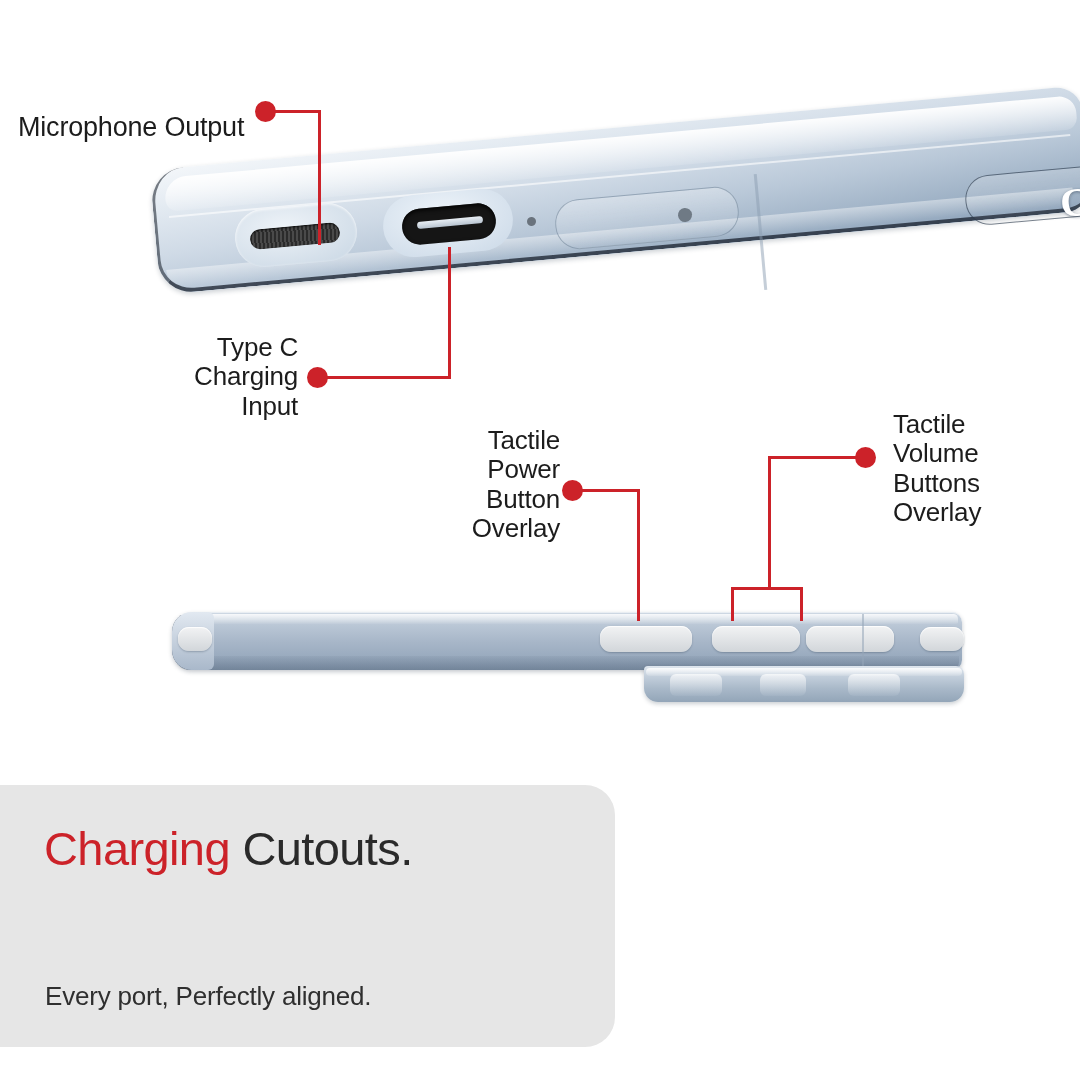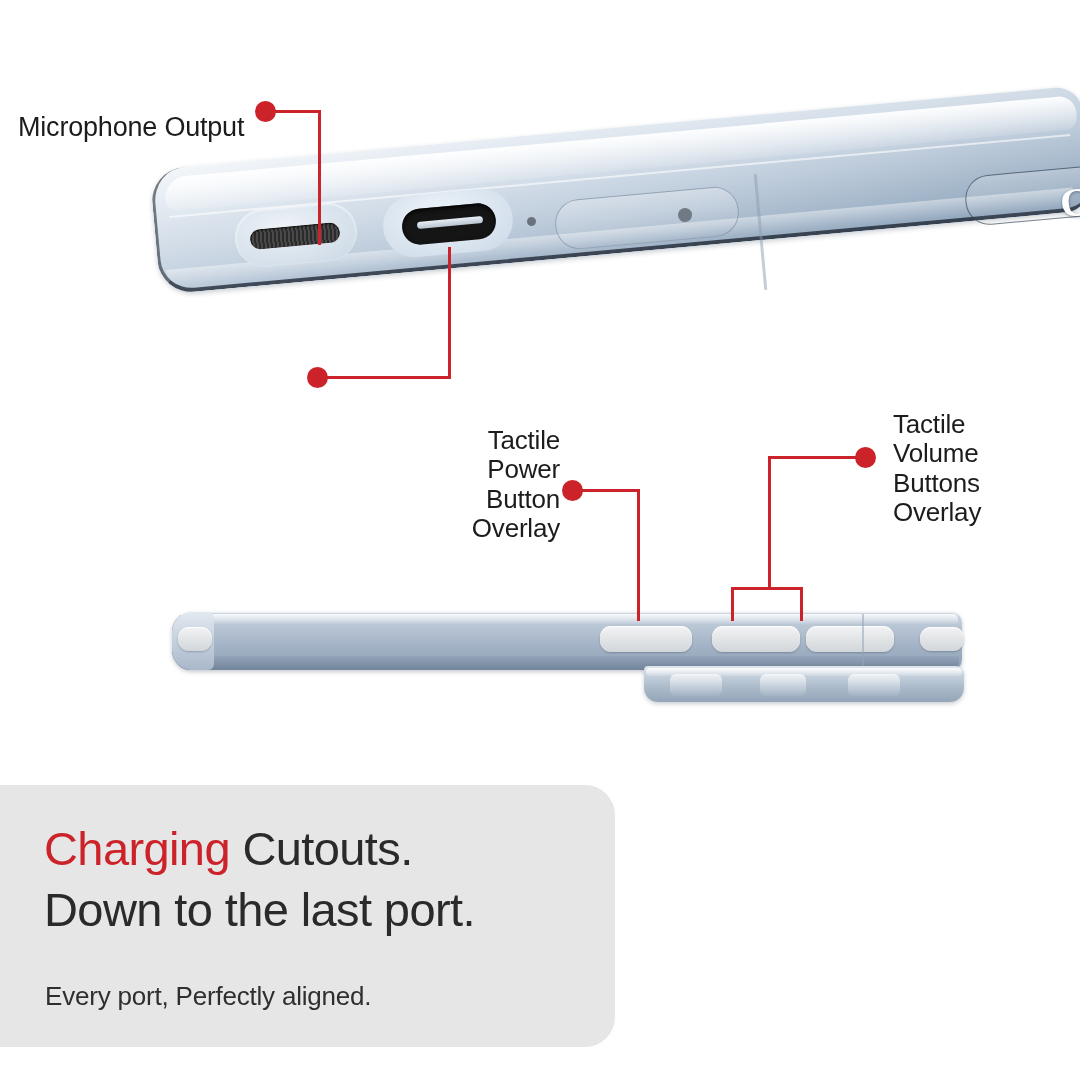--- a/index.html
+++ b/index.html
@@ -407,28 +407,31 @@
   <div class="ln ln-h vol-fork-h"></div>
   <div class="ln ln-v vol-fork-l"></div>
   <div class="ln ln-v vol-fork-r"></div>
 
   <div class="dot dot-mic"></div>
   <div class="dot dot-typec"></div>
   <div class="dot dot-power"></div>
   <div class="dot dot-volume"></div>
 
   <div class="callout-label lbl-mic">Microphone Output</div>
+  <div class="callout-label lbl-typec">Type C
+Charging
+Input</div>
   <div class="callout-label lbl-power">Tactile
 Power
 Button
 Overlay</div>
   <div class="callout-label lbl-volume">Tactile
 Volume
 Buttons
 Overlay</div>
 
   <div class="panel"></div>
 
-  <div class="headline"><span class="hl-accent">Charging</span><span> Cutouts.</span><br><span>Down to the last port.</span></div>
+  <div class="headline"><span class="hl-accent">Charging</span><span> Cutouts.</span><br></div>
 
   <div class="subline">Every port, Perfectly aligned.</div>
 
 </div>
 
 </body></html>

